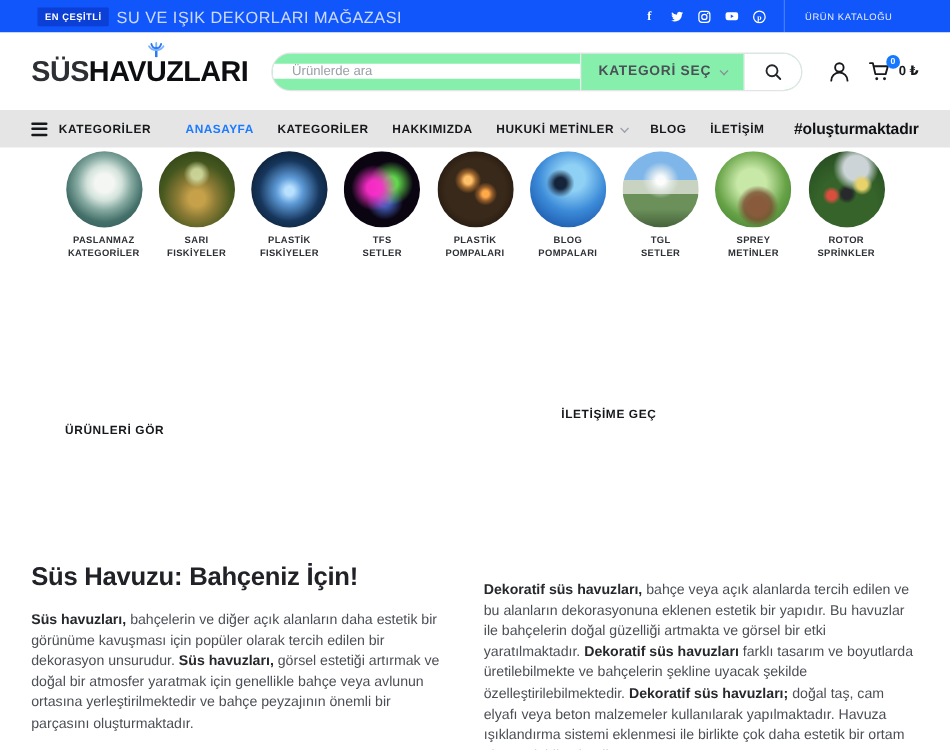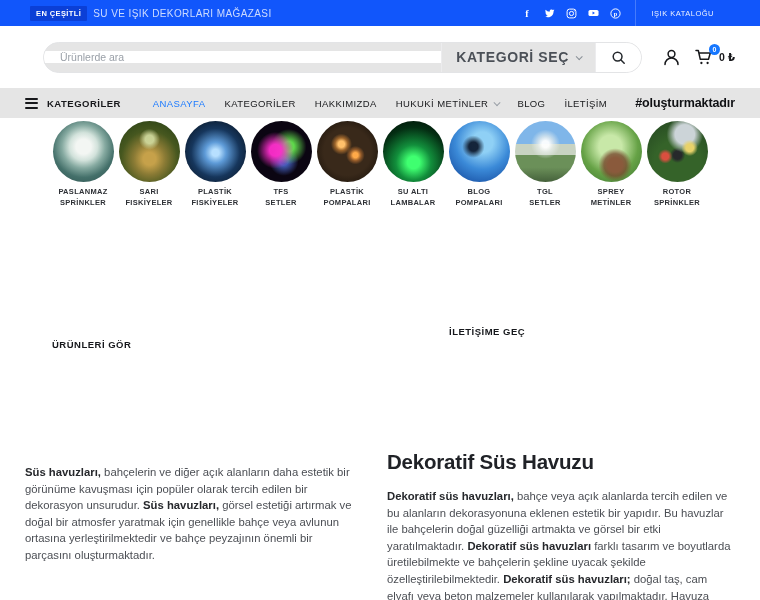--- a/index.html
+++ b/index.html
@@ -2,59 +2,59 @@
 <html lang="tr"><head>
 <meta charset="utf-8">
 <style>
   * { margin:0; padding:0; box-sizing:border-box; }
   body { background:#fff; font-family:"Liberation Sans","DejaVu Sans",sans-serif; }
   .page { width:760px; height:600px; position:relative; overflow:hidden; background:#fff; margin:0 auto; }
 
   
   .topbar { height:26px; background:#1156fb; display:flex; align-items:center; padding:0 30px; color:#fff; }
   .topbar-badge { background:#0b3fd6; font-size:7.5px; font-weight:bold; letter-spacing:.4px; padding:3px 6px; border-radius:1px; }
-  .topbar-tagline { font-size:10px; letter-spacing:.4px; color:rgba(255,255,255,.78); margin-left:6px; }
+  .topbar-tagline { font-size:13px; letter-spacing:.4px; color:rgba(255,255,255,.78); margin-left:6px; }
   .topbar-right { margin-left:auto; display:flex; align-items:center; height:100%; }
   .social { display:flex; align-items:center; gap:11px; padding-right:14px; }
   .social .s-ic { display:flex; align-items:center; justify-content:center; width:11px; height:11px; cursor:pointer; }
   .social .fb { font-size:10px; font-weight:bold; color:#fff; font-family:"Liberation Serif",serif; }
   .topbar-divider { width:1px; height:26px; background:rgba(255,255,255,.22); }
   .catalog-link { font-size:7.5px; letter-spacing:.5px; color:rgba(255,255,255,.92); padding:0 16px; cursor:pointer; }
 
   
   .header { height:62px; display:flex; align-items:center; padding:0 25px; background:#fff; }
   .logo { display:flex; align-items:baseline; font-size:23px; letter-spacing:-.4px; cursor:pointer; white-space:nowrap; }
   .logo .l1 { font-weight:600; color:#2c2f34; }
   .logo .l2 { font-weight:800; color:#0d0e11; }
   .logo .u-wrap { position:relative; font-weight:800; color:#0d0e11; display:inline-block; }
   .logo .fountain { position:absolute; left:50%; transform:translateX(-50%); top:-11px; }
 
-  .search-pill { flex:1; margin:0 20px 0 18px; height:31px; border:1px solid #e3e4e6; border-radius:16px; display:flex; align-items:center; overflow:hidden; background:#e5e5e5; }
+  .search-pill { flex:1; margin:0 20px 0 18px; height:31px; border:1px solid #e3e4e6; border-radius:16px; display:flex; align-items:center; overflow:hidden; background:#86efac; }
   .search-input { flex:1; border:0; outline:none; padding:0 16px; font-size:10.5px; color:#333; font-family:inherit; }
   .search-input::placeholder { color:#9aa0a8; }
   .cat-select { display:flex; align-items:center; gap:7px; padding:0 14px; height:100%; border-left:1px solid #ececee; cursor:pointer; }
-  .cat-select-label { font-size:14px; font-weight:bold; letter-spacing:.6px; color:#4b5057; white-space:nowrap; }
+  .cat-select-label { font-size:11px; font-weight:bold; letter-spacing:.6px; color:#4b5057; white-space:nowrap; }
   .chev { width:5px; height:5px; border-right:1.4px solid #8a9097; border-bottom:1.4px solid #8a9097; transform:rotate(45deg) translateY(-1px); }
   .search-btn { width:46px; height:100%; border-left:1px solid #ececee; display:flex; align-items:center; justify-content:center; cursor:pointer; background:#fff; }
 
   .header-icons { display:flex; align-items:center; gap:14px; }
   .account-btn { cursor:pointer; display:flex; }
   .cart-wrap { display:flex; align-items:center; gap:5px; cursor:pointer; }
   .cart-ic { position:relative; display:flex; }
   .cart-badge { position:absolute; top:-5px; right:-6px; width:11px; height:11px; border-radius:50%; background:#1677ff; color:#fff; font-size:7px; font-weight:bold; display:flex; align-items:center; justify-content:center; }
   .cart-total { font-size:10.5px; font-weight:bold; color:#17181b; white-space:nowrap; }
 
   
   .navbar { height:30px; position:relative; display:flex; align-items:center; padding:0 25px; background:#e5e5e5; }
   .nav-cats { display:flex; align-items:center; gap:9px; cursor:pointer; }
   .burger { display:flex; flex-direction:column; gap:2.5px; }
   .burger span { width:13px; height:2px; background:#17181b; border-radius:1px; }
   .nav-cats-label { font-size:9.5px; font-weight:800; letter-spacing:.5px; color:#17181b; }
   .nav-menu { position:absolute; left:50%; transform:translateX(-50%); display:flex; align-items:center; gap:19px; }
-  .nav-item { font-size:9.5px; font-weight:400; letter-spacing:.4px; color:#17181b; cursor:pointer; display:flex; align-items:center; gap:5px; white-space:nowrap; }
+  .nav-item { font-size:9.5px; font-weight:700; letter-spacing:.4px; color:#17181b; cursor:pointer; display:flex; align-items:center; gap:5px; white-space:nowrap; }
   .nav-item.active { color:#1d7bff; }
   .nav-item .chev { border-color:#9aa0a8; }
   .nav-hashtag { margin-left:auto; font-size:12.5px; font-weight:800; color:#0f1013; letter-spacing:-.1px; }
 
   
   .cats { height:97px; display:flex; justify-content:space-between; padding:3px 50px 0; }
   .cat-item { width:66px; text-align:center; cursor:pointer; }
   .cat-circle { width:61px; height:61px; border-radius:50%; margin:0 auto; }
   .cat-label { margin-top:5px; font-size:7.5px; font-weight:800; letter-spacing:.3px; color:#2e3136; line-height:1.4; white-space:pre-line; }
 
@@ -115,25 +115,38 @@
             </svg>
         </span>
         <span class="s-ic">
           <svg width="11" height="11" viewBox="0 0 10 10">
               <circle cx="5" cy="5" r="4.2" fill="none" stroke="#fff" stroke-width="0.9"></circle>
               <text x="5" y="7" text-anchor="middle" font-size="5.6" font-weight="bold" fill="#fff" font-family="Liberation Serif,serif">p</text>
             </svg>
         </span>
       </div>
       <span class="topbar-divider"></span>
-      <span class="catalog-link">IŞIK KATALOĞU</span>
+      <span class="catalog-link">ÜRÜN KATALOĞU</span>
     </div>
   </div>
 
   <div class="header">
+    <div class="logo">
+      <span class="l1">SÜS</span>
+        <span class="l2">HAV</span>
+        <span class="u-wrap"><span>U</span><svg class="fountain" width="18" height="13" viewBox="0 0 18 13" fill="none" stroke-linecap="round">
+            <path d="M9 12V5" stroke="#2e7bf0" stroke-width="2"></path>
+            <path d="M9 6C7 5.6 5.6 4.2 5.1 2.2" stroke="#2e7bf0" stroke-width="1.5"></path>
+            <path d="M9 6c2-.4 3.4-1.8 3.9-3.8" stroke="#2e7bf0" stroke-width="1.5"></path>
+            <path d="M9 7C6.4 7 4.4 6 3.2 4" stroke="#79b2ff" stroke-width="1.4"></path>
+            <path d="M9 7c2.6 0 4.6-1 5.8-3" stroke="#79b2ff" stroke-width="1.4"></path>
+            <path d="M9 3.6V1.4" stroke="#79b2ff" stroke-width="1.5"></path>
+          </svg></span>
+        <span class="l2">ZLARI</span>
+    </div>
 
     <div class="search-pill">
       <input class="search-input" type="text" placeholder="Ürünlerde ara" style="">
       <div class="cat-select">
         <span class="cat-select-label">KATEGORİ SEÇ</span>
         <span class="chev"></span>
       </div>
       <div class="search-btn">
         <svg width="15" height="15" viewBox="0 0 15 15" fill="none" stroke="#23272b" stroke-width="1.5" stroke-linecap="round">
             <circle cx="6.6" cy="6.6" r="4.4"></circle>
@@ -193,21 +206,21 @@
           <span>İLETİŞİM</span>
         </span>
     </div>
     <span class="nav-hashtag">#oluşturmaktadır</span>
   </div>
 
   <div class="cats">
     <div class="cat-item">
       <div class="cat-circle c1"></div>
       <div class="cat-label">PASLANMAZ
-SPRİNKLER</div>
+KATEGORİLER</div>
     </div>
     <div class="cat-item">
       <div class="cat-circle c2"></div>
       <div class="cat-label">SARI
 FISKİYELER</div>
     </div>
     <div class="cat-item">
       <div class="cat-circle c3"></div>
       <div class="cat-label">PLASTİK
 FISKİYELER</div>
@@ -216,25 +229,20 @@
       <div class="cat-circle c4"></div>
       <div class="cat-label">TFS
 SETLER</div>
     </div>
     <div class="cat-item">
       <div class="cat-circle c5"></div>
       <div class="cat-label">PLASTİK
 POMPALARI</div>
     </div>
     <div class="cat-item">
-      <div class="cat-circle c6"></div>
-      <div class="cat-label">SU ALTI
-LAMBALAR</div>
-    </div>
-    <div class="cat-item">
       <div class="cat-circle c7"></div>
       <div class="cat-label">BLOG
 POMPALARI</div>
     </div>
     <div class="cat-item">
       <div class="cat-circle c8"></div>
       <div class="cat-label">TGL
 SETLER</div>
     </div>
     <div class="cat-item">
@@ -249,23 +257,23 @@
     </div>
   </div>
 
   <div class="banner">
     <a class="banner-link products">ÜRÜNLERİ GÖR</a>
     <a class="banner-link contact">İLETİŞİME GEÇ</a>
   </div>
 
   <div class="content">
     <div class="col-left">
+      <h2>Süs Havuzu: Bahçeniz İçin!</h2>
       <p><b>Süs havuzları,</b><span> bahçelerin ve diğer açık alanların daha estetik bir görünüme kavuşması için popüler olarak tercih edilen bir dekorasyon unsurudur. </span><b>Süs havuzları,</b><span> görsel estetiği artırmak ve doğal bir atmosfer yaratmak için genellikle bahçe veya avlunun ortasına yerleştirilmektedir ve bahçe peyzajının önemli bir parçasını oluşturmaktadır.</span></p>
 
     </div>
     <div class="col-right">
-      <h2>Dekoratif Süs Havuzu</h2>
       <p><b>Dekoratif süs havuzları,</b><span> bahçe veya açık alanlarda tercih edilen ve bu alanların dekorasyonuna eklenen estetik bir yapıdır. Bu havuzlar ile bahçelerin doğal güzelliği artmakta ve görsel bir etki yaratılmaktadır. </span><b>Dekoratif süs havuzları</b><span> farklı tasarım ve boyutlarda üretilebilmekte ve bahçelerin şekline uyacak şekilde özelleştirilebilmektedir. </span><b>Dekoratif süs havuzları;</b><span> doğal taş, cam elyafı veya beton malzemeler kullanılarak yapılmaktadır. Havuza ışıklandırma sistemi eklenmesi ile birlikte çok daha estetik bir ortam oluşturulabilmektedir.</span></p>
 
     </div>
   </div>
 
 </div>
 
 </body></html>

